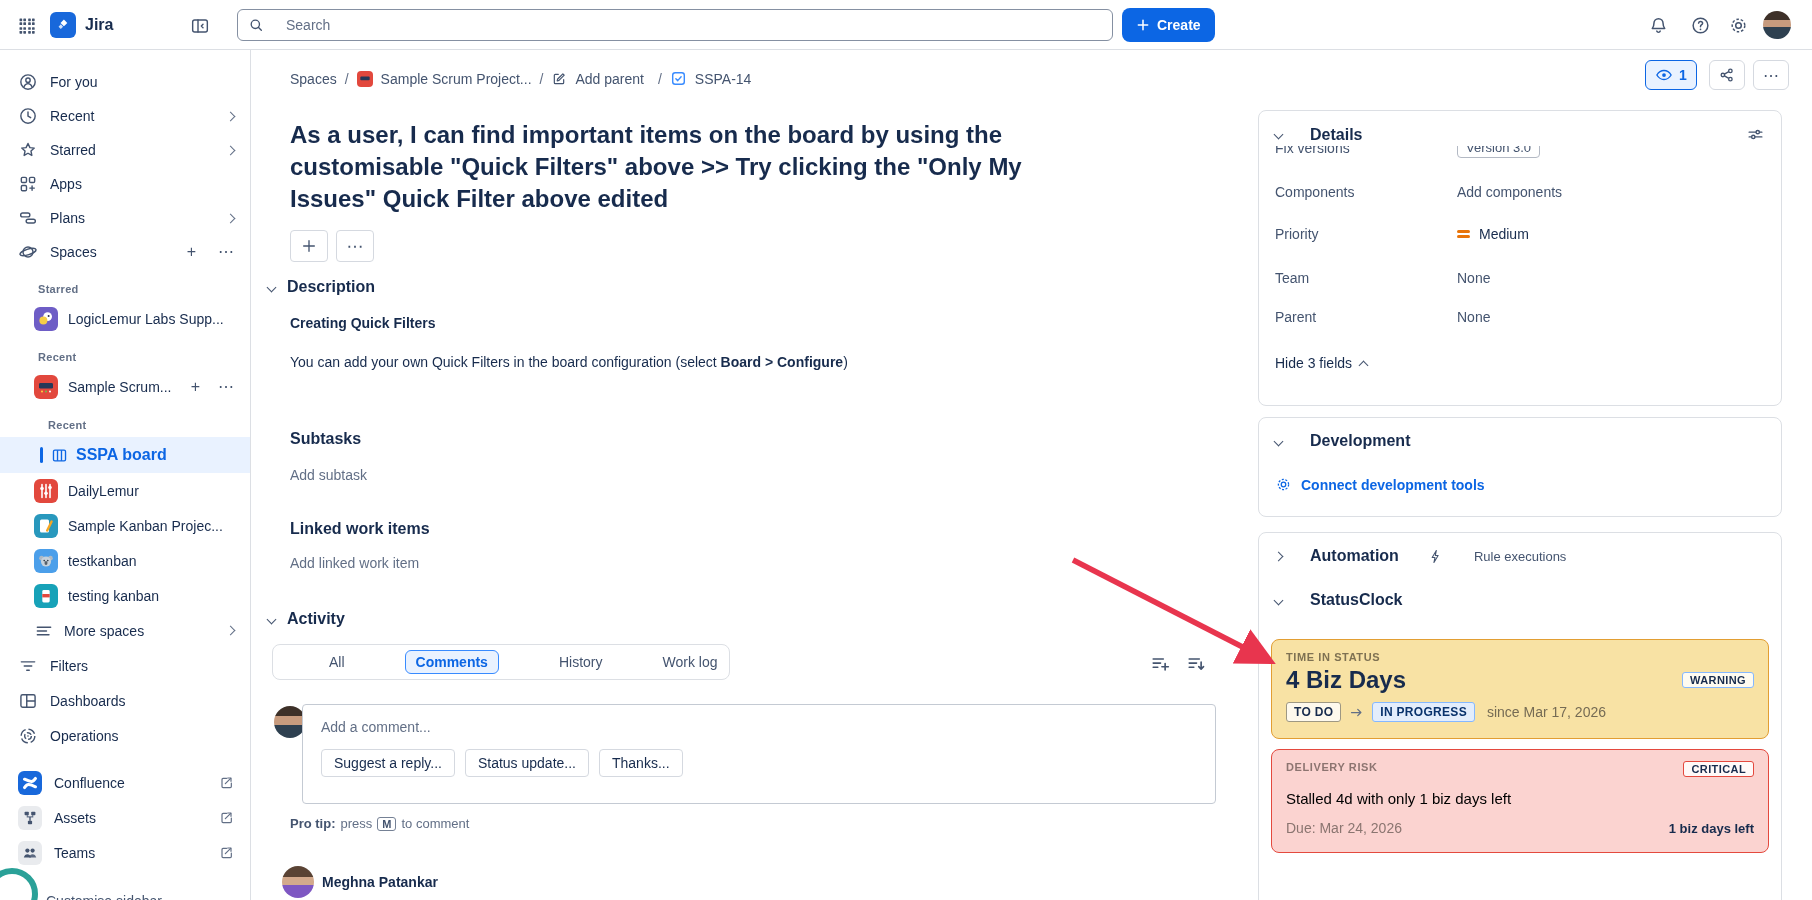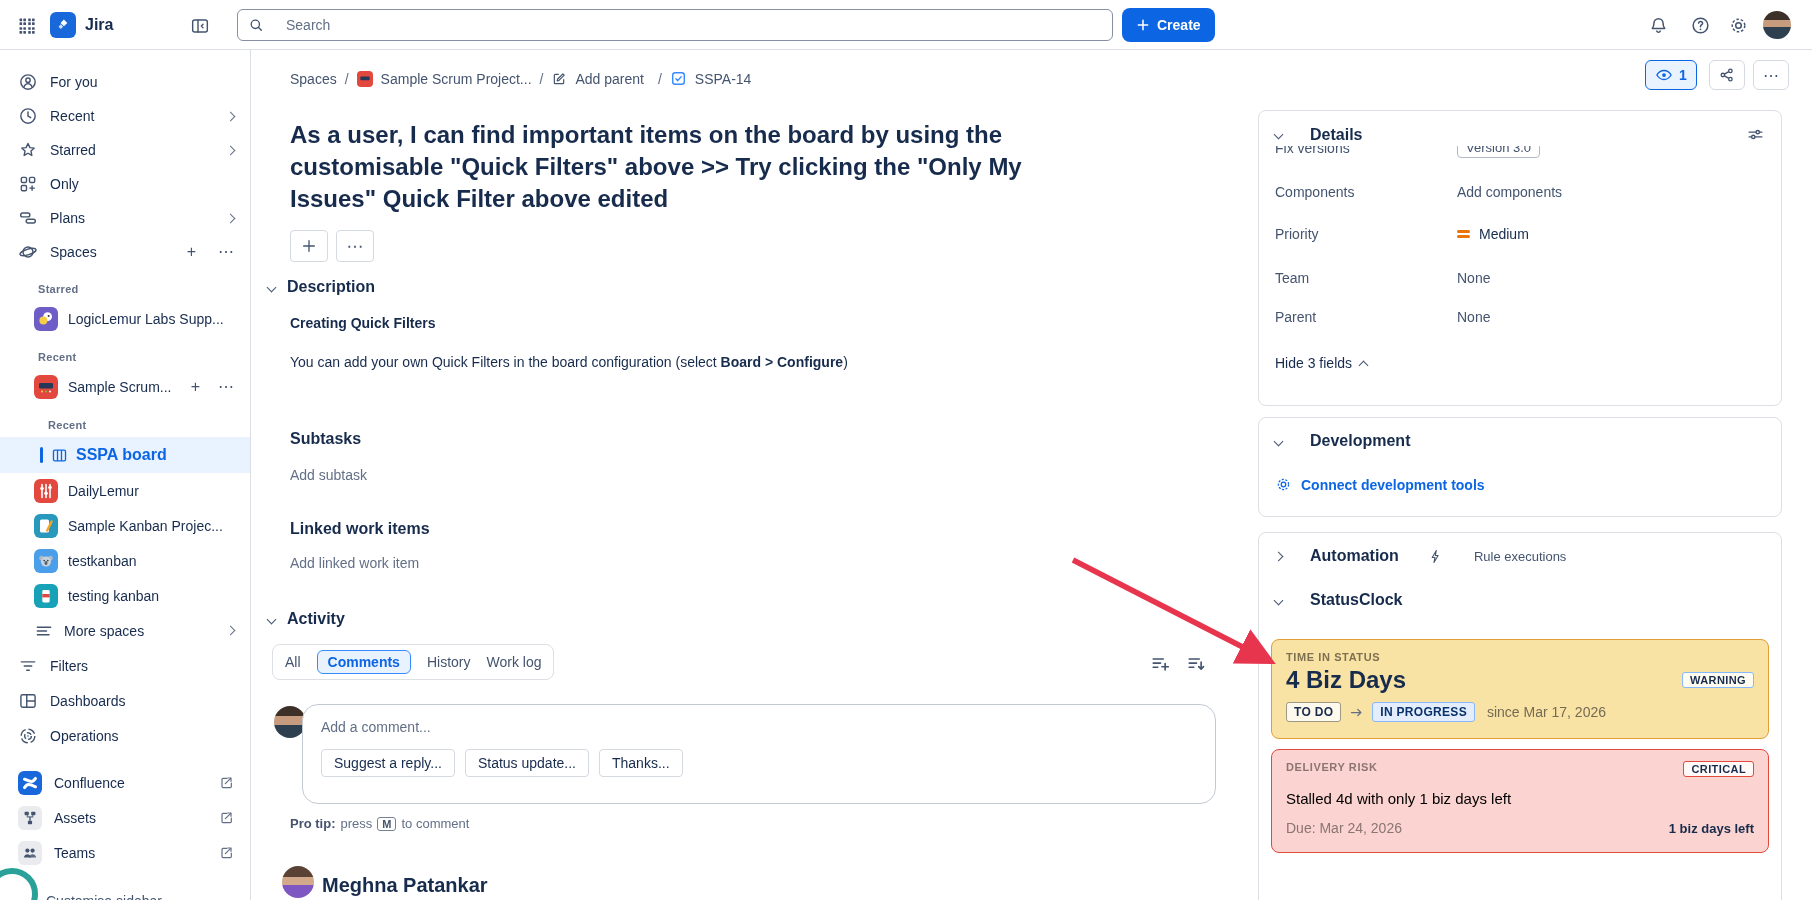--- a/index.html
+++ b/index.html
@@ -52,31 +52,31 @@
   .crumb .sep{color:#626F86;}
   .crumb .link{cursor:pointer;}
   .title{position:absolute;left:290px;top:103px;width:824px;font-size:24px;line-height:32px;font-weight:700;color:#172B4D;}
   .tool-btn{position:absolute;top:230px;width:38px;height:32px;border:1px solid #D5D9E0;border-radius:4px;
     display:flex;align-items:center;justify-content:center;font-size:17px;color:#44546F;cursor:pointer;background:#fff;}
   .sec-head{position:absolute;display:flex;align-items:center;gap:12px;font-size:16px;font-weight:700;color:#172B4D;}
   .body-text{position:absolute;left:290px;font-size:14px;color:#172B4D;line-height:20px;}
   .gray-action{position:absolute;left:290px;font-size:14px;color:#626F86;cursor:pointer;}
   .tabs{position:absolute;left:272px;top:644px;height:36px;border:1px solid #DCDFE4;border-radius:8px;
     display:flex;align-items:center;padding:0 12px;gap:16px;font-size:14px;color:#44546F;background:#fff;}
-  .tab{cursor:pointer;}
+  .tab{cursor:pointer;margin-left:44px;}
   .tab.active{border:1px solid #388BFF;background:#E9F2FF;color:#0C66E4;border-radius:6px;padding:3px 10px;font-weight:600;}
   .sort-btn{position:absolute;top:652px;width:26px;height:24px;display:flex;align-items:center;justify-content:center;cursor:pointer;}
   .comment-box{position:absolute;left:302px;top:704px;width:914px;height:100px;border:1px solid #C4CAD3;
-    border-radius:16px;background:#fff;padding:14px 18px;}
+    border-radius:4px;background:#fff;padding:14px 18px;}
   .comment-ph{font-size:14px;color:#626F86;cursor:text;}
   .qr-row{display:flex;gap:10px;margin-top:14px;}
   .qr-btn{border:1px solid #D5D9E0;border-radius:4px;padding:5px 12px;font-size:14px;color:#172B4D;cursor:pointer;background:#fff;}
   .protip{position:absolute;left:290px;top:816px;font-size:13px;color:#626F86;display:flex;align-items:center;gap:5px;}
   .kbd{border:1px solid #758195;border-radius:3px;padding:0 4px;font-size:11px;font-weight:700;color:#44546F;background:#fff;}
-  .commenter{position:absolute;left:322px;top:874px;font-size:20px;font-weight:700;color:#172B4D;}
+  .commenter{position:absolute;left:322px;top:874px;font-size:14px;font-weight:700;color:#172B4D;}
 
   
   .watch-btn{position:absolute;left:1645px;top:60px;height:30px;padding:0 9px;border:1px solid #0C66E4;
     background:#E9F2FF;border-radius:6px;display:flex;align-items:center;gap:6px;color:#0C66E4;
     font-size:14px;font-weight:600;cursor:pointer;}
   .sq-btn{position:absolute;top:60px;width:36px;height:30px;border:1px solid #D5D9E0;border-radius:6px;
     background:#fff;display:flex;align-items:center;justify-content:center;color:#44546F;cursor:pointer;font-size:16px;}
 
   
   .card{position:absolute;left:1258px;width:524px;border:1px solid #DCDFE4;border-radius:8px;background:#fff;}
@@ -213,21 +213,21 @@
     <span class="lbl">Starred</span>
     <span class="chv right"></span>
   </div>
   <div class="nav-row">
     <svg class="ic" width="20" height="20" viewBox="0 0 24 24" fill="none" stroke="#44546F" stroke-width="1.7" stroke-linecap="round">
       <rect x="4" y="4" width="6.2" height="6.2" rx="1.5"></rect>
         <rect x="13.8" y="4" width="6.2" height="6.2" rx="1.5"></rect>
       <rect x="4" y="13.8" width="6.2" height="6.2" rx="1.5"></rect>
         <path d="M16.9 14.2v5.4M14.2 16.9h5.4"></path>
     </svg>
-    <span class="lbl">Only</span>
+    <span class="lbl">Apps</span>
   </div>
   <div class="nav-row">
     <svg class="ic" width="20" height="20" viewBox="0 0 24 24" fill="none" stroke="#44546F" stroke-width="1.7">
       <rect x="3.2" y="6" width="11" height="4.6" rx="2.3"></rect>
         <rect x="9.8" y="13.4" width="11" height="4.6" rx="2.3"></rect>
     </svg>
     <span class="lbl">Plans</span>
     <span class="chv right"></span>
   </div>
   <div class="nav-row">

